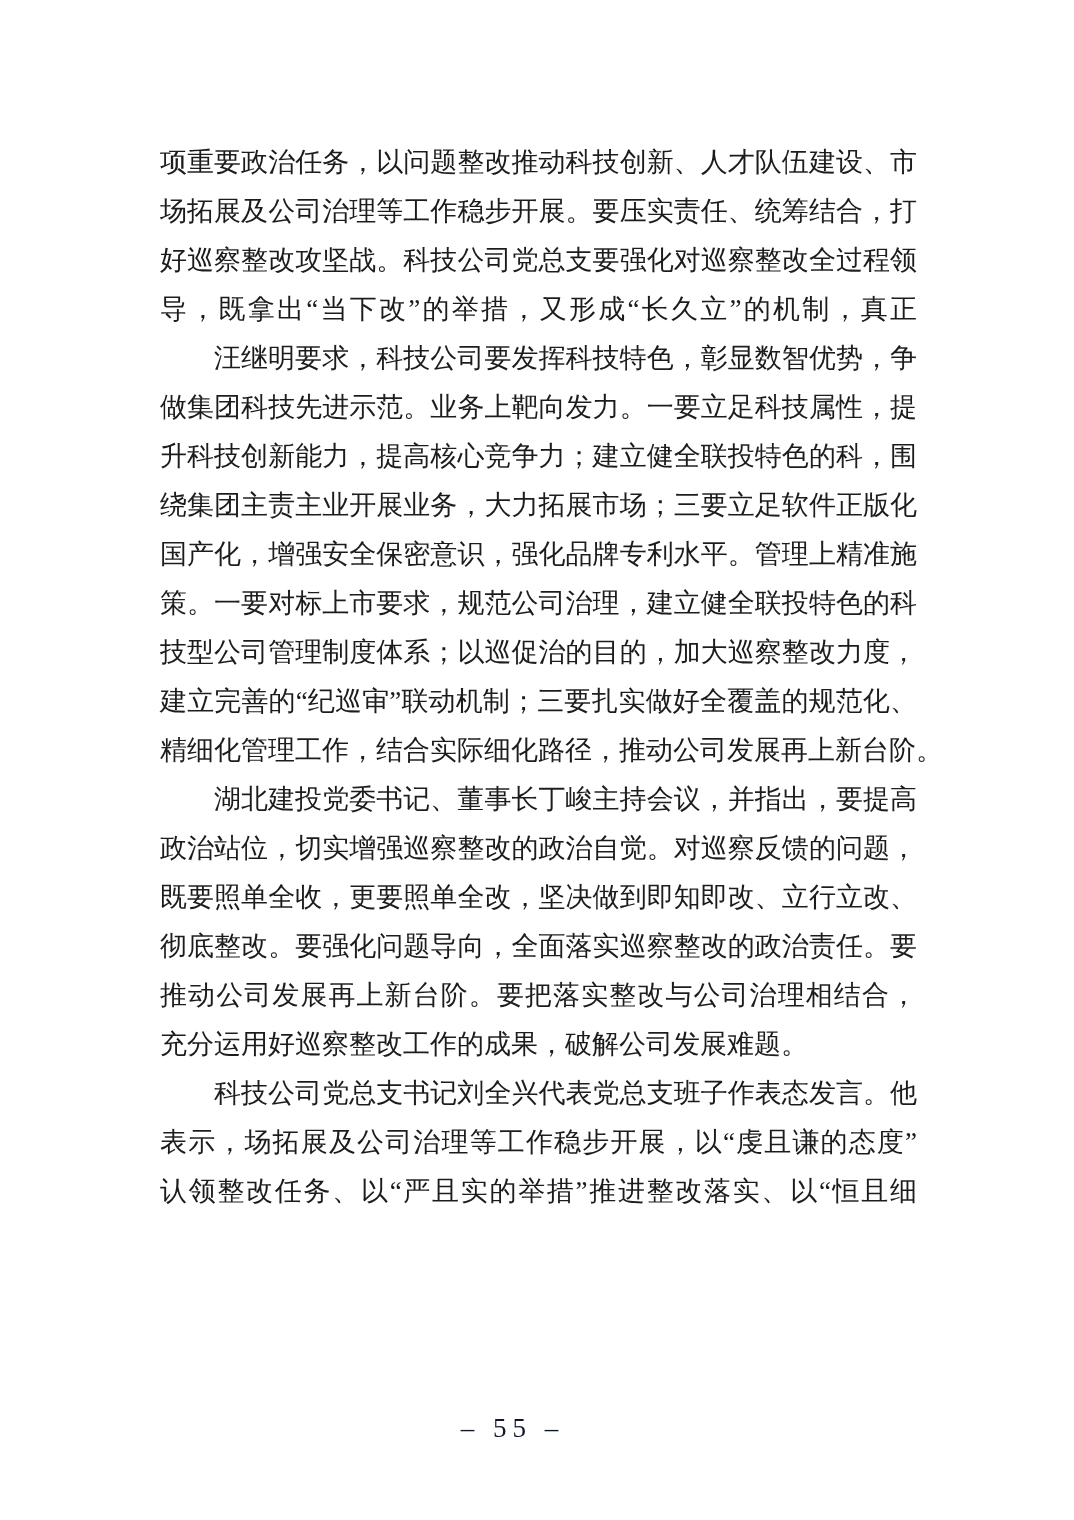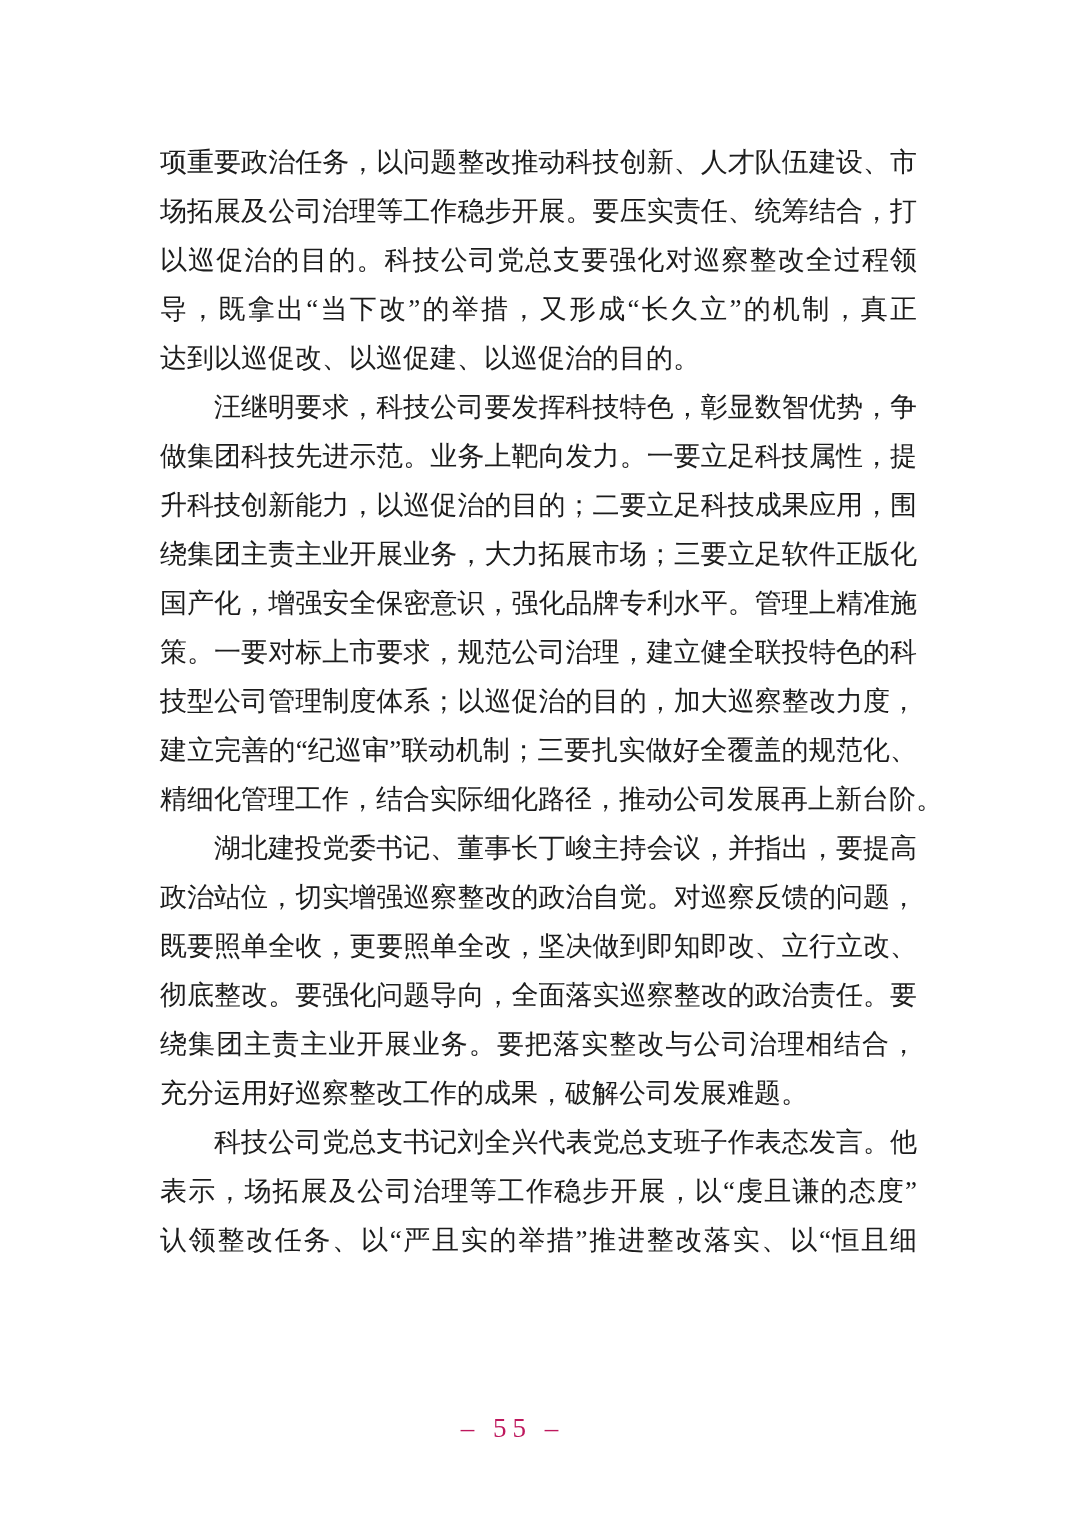--- a/index.html
+++ b/index.html
@@ -43,53 +43,52 @@
     text-align-last: left;
   }
   .page-footer {
     position: absolute;
     top: 1410px;
     left: 0;
     width: 100%;
     text-align: center;
     font-size: 27px;
     line-height: 36px;
-    color: #be185d;
+    color: #0f172a;
     letter-spacing: 6px;
   }
 </style>
 </head>
 <body>
 
 <div class="page">
   <div class="doc-body" id="doc-body">
       <div class="paragraph">
         <div class="line">项重要政治任务，以问题整改推动科技创新、人才队伍建设、市</div>
         <div class="line">场拓展及公司治理等工作稳步开展。要压实责任、统筹结合，打</div>
-        <div class="line">以巡促治的目的。科技公司党总支要强化对巡察整改全过程领</div>
+        <div class="line">好巡察整改攻坚战。科技公司党总支要强化对巡察整改全过程领</div>
         <div class="line">导，既拿出“当下改”的举措，又形成“长久立”的机制，真正</div>
-        <div class="line para-end">达到以巡促改、以巡促建、以巡促治的目的。</div>
       </div>
       <div class="paragraph">
         <div class="line indent">汪继明要求，科技公司要发挥科技特色，彰显数智优势，争</div>
         <div class="line">做集团科技先进示范。业务上靶向发力。一要立足科技属性，提</div>
-        <div class="line">升科技创新能力，以巡促治的目的；二要立足科技成果应用，围</div>
+        <div class="line">升科技创新能力，提高核心竞争力；建立健全联投特色的科，围</div>
         <div class="line">绕集团主责主业开展业务，大力拓展市场；三要立足软件正版化</div>
         <div class="line">国产化，增强安全保密意识，强化品牌专利水平。管理上精准施</div>
         <div class="line">策。一要对标上市要求，规范公司治理，建立健全联投特色的科</div>
         <div class="line">技型公司管理制度体系；以巡促治的目的，加大巡察整改力度，</div>
         <div class="line">建立完善的“纪巡审”联动机制；三要扎实做好全覆盖的规范化、</div>
         <div class="line para-end">精细化管理工作，结合实际细化路径，推动公司发展再上新台阶。</div>
       </div>
       <div class="paragraph">
         <div class="line indent">湖北建投党委书记、董事长丁峻主持会议，并指出，要提高</div>
         <div class="line">政治站位，切实增强巡察整改的政治自觉。对巡察反馈的问题，</div>
         <div class="line">既要照单全收，更要照单全改，坚决做到即知即改、立行立改、</div>
         <div class="line">彻底整改。要强化问题导向，全面落实巡察整改的政治责任。要</div>
-        <div class="line">绕集团主责主业开展业务。要把落实整改与公司治理相结合，</div>
+        <div class="line">推动公司发展再上新台阶。要把落实整改与公司治理相结合，</div>
         <div class="line para-end">充分运用好巡察整改工作的成果，破解公司发展难题。</div>
       </div>
       <div class="paragraph">
         <div class="line indent">科技公司党总支书记刘全兴代表党总支班子作表态发言。他</div>
         <div class="line">表示，场拓展及公司治理等工作稳步开展，以“虔且谦的态度”</div>
         <div class="line">认领整改任务、以“严且实的举措”推进整改落实、以“恒且细</div>
       </div>
     </div>
   <div class="page-footer">– 55 –</div>
 </div>

